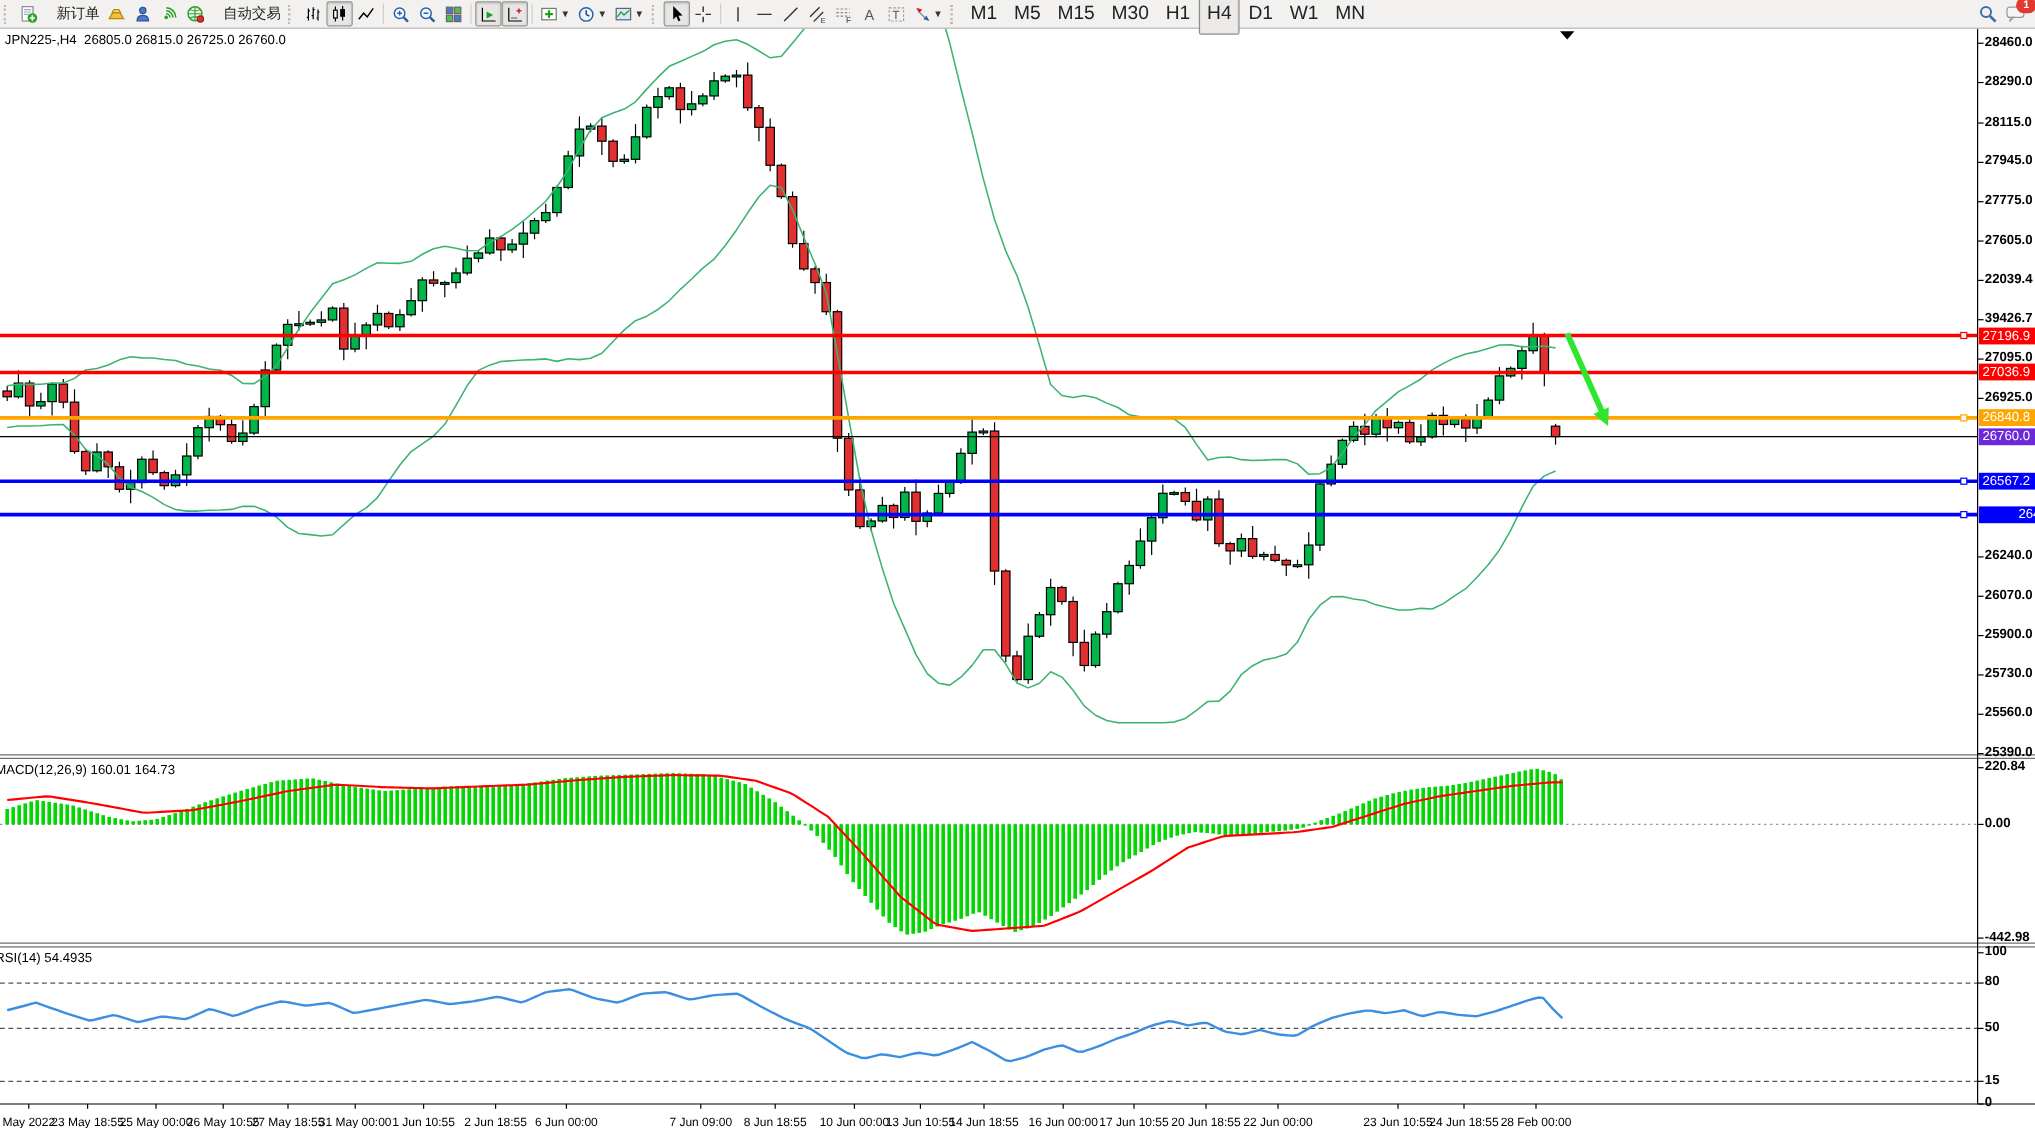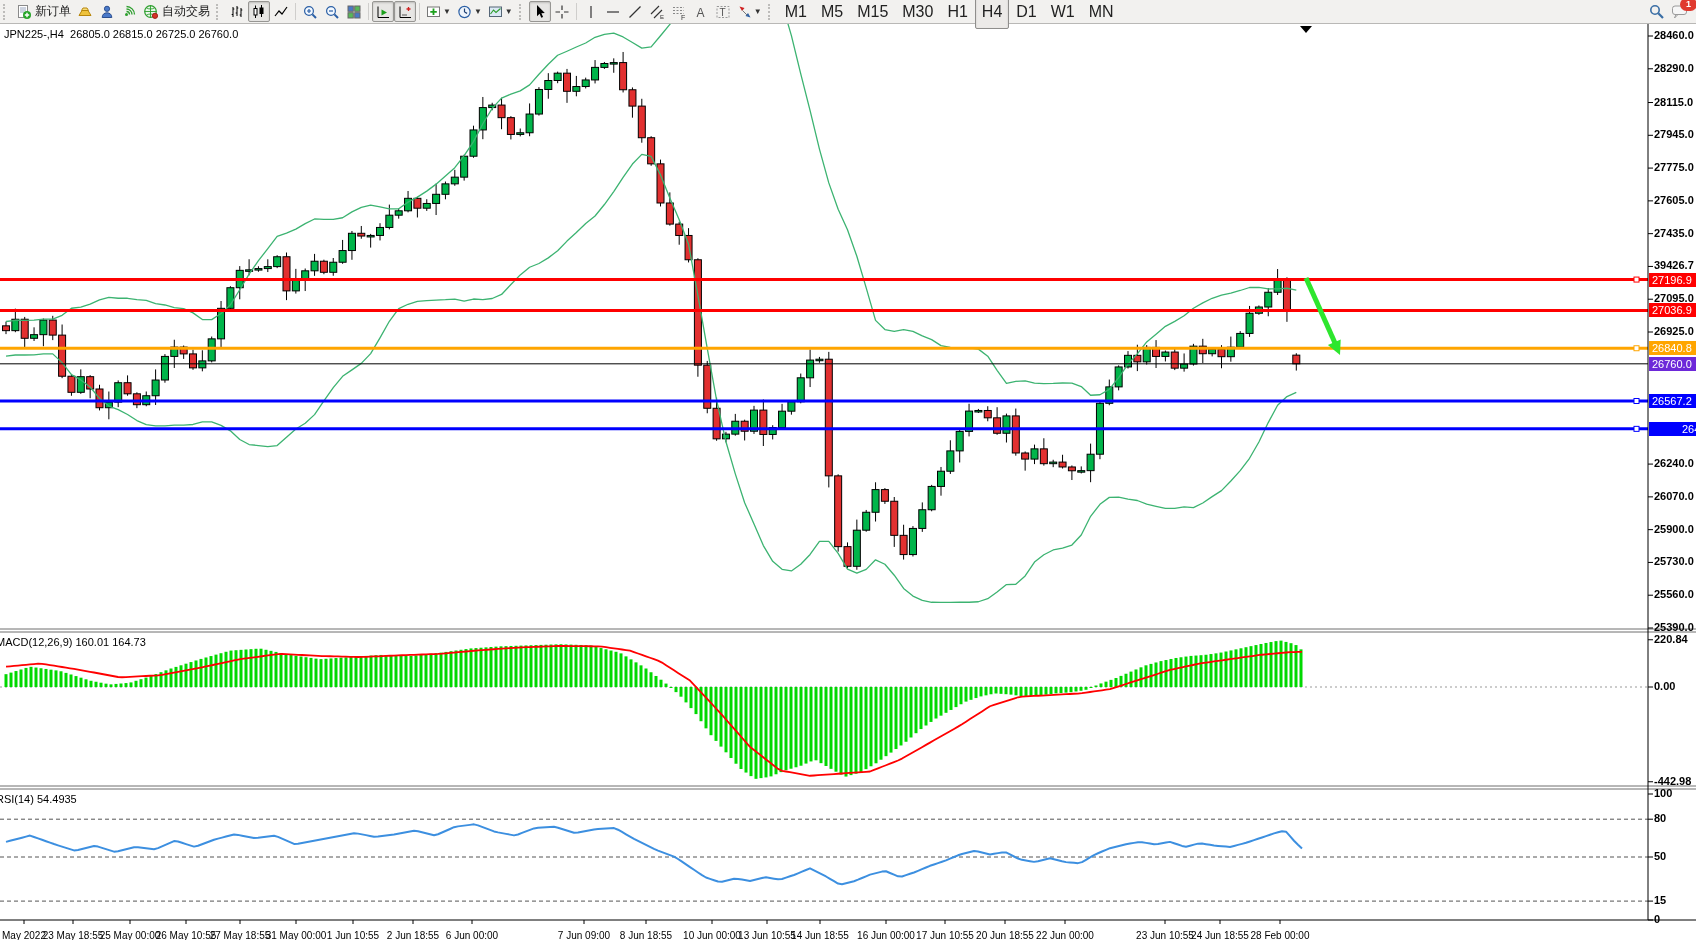--- a/index.html
+++ b/index.html
@@ -6,21 +6,21 @@
   #screen{position:relative;width:1696px;height:940px;overflow:hidden;background:#fff;
           font-family:"Liberation Sans",sans-serif;}
   
   #toolbar{position:absolute;left:0;top:0;width:1696px;height:24px;background:#f2f1ef;
            border-bottom:1px solid #b9b8b6;display:flex;align-items:center;z-index:5;box-sizing:border-box;}
   .grip{width:4px;height:16px;border-left:2px dotted #bdbcba;margin:0 4px 0 3px;}
   .vsep{width:1px;height:17px;background:#cfcecc;margin:0 3px;}
   .tbtn{height:21px;min-width:22px;display:flex;align-items:center;justify-content:center;
         border:1px solid transparent;border-radius:2px;padding:0 2px;box-sizing:border-box;}
   .tbtn.pressed{background:#e7e6e4;border-color:#979693;box-shadow:inset 0 1px 2px rgba(0,0,0,.18);}
-  .tbtn .lbl{font-size:12px;color:#1a1a1a;margin-left:3px;white-space:nowrap;}
+  .tbtn .lbl{font-size:12px;color:#1a1a1a;margin-left:15px;white-space:nowrap;}
   .caret{font-size:8px;color:#333;margin-left:1px;}
   .tfbtn{height:21px;display:flex;align-items:center;padding:16px 6px;font-size:16px;color:#222;
          border:1px solid transparent;border-radius:2px;box-sizing:border-box;}
   .tfbtn.pressed{background:#eceae8;border-color:#8f8e8c;box-shadow:inset 0 1px 2px rgba(0,0,0,.15);}
   #rightIcons{margin-left:auto;display:flex;align-items:center;padding-right:4px;}
   #chatWrap{position:relative;}
   #badge{position:absolute;top:-4px;right:-6px;min-width:13px;height:13px;border-radius:7px;background:#e03a2f;
          color:#fff;font-size:9px;line-height:13px;text-align:center;padding:0 2px;font-weight:bold;}
   
   #plot{position:absolute;left:0;top:0;z-index:1;}
@@ -893,21 +893,21 @@
     <div class="paneLabel" style="left:-4px;top:793px">
       <span>RSI(14)</span>
       <span>54.4935</span>
     </div>
   <div class="ptick" style="top: 29px;">28460.0</div>
       <div class="ptick" style="top: 61.7818px;">28290.0</div>
       <div class="ptick" style="top: 95.5277px;">28115.0</div>
       <div class="ptick" style="top: 128.309px;">27945.0</div>
       <div class="ptick" style="top: 161.091px;">27775.0</div>
       <div class="ptick" style="top: 193.873px;">27605.0</div>
-      <div class="ptick" style="top: 226.655px;">27435.0</div>
+      <div class="ptick" style="top: 226.655px;">22039.4</div>
       <div class="ptick" style="top: 259.436px;">39426.7</div>
       <div class="ptick" style="top: 292.218px;">27095.0</div>
       <div class="ptick" style="top: 325px;">26925.0</div>
       <div class="ptick" style="top: 457.091px;">26240.0</div>
       <div class="ptick" style="top: 489.873px;">26070.0</div>
       <div class="ptick" style="top: 522.655px; text-align: right;">25900.0</div>
       <div class="ptick" style="top: 555.436px;">25730.0</div>
       <div class="ptick" style="top: 588.218px;">25560.0</div>
       <div class="ptick" style="top: 621px;">25390.0</div>
       <div class="ptick" style="top: 632.762px;">220.84</div>

